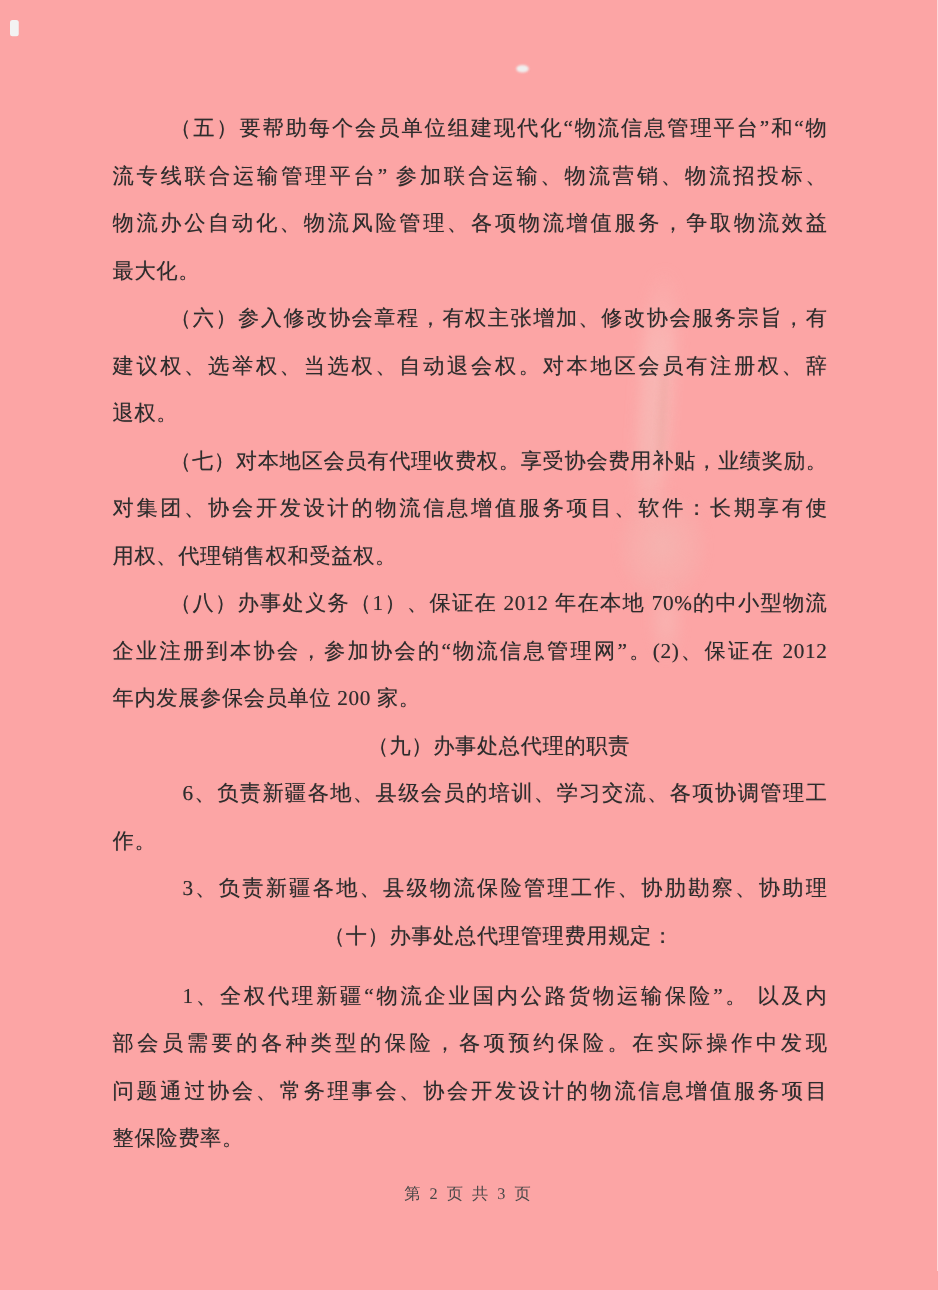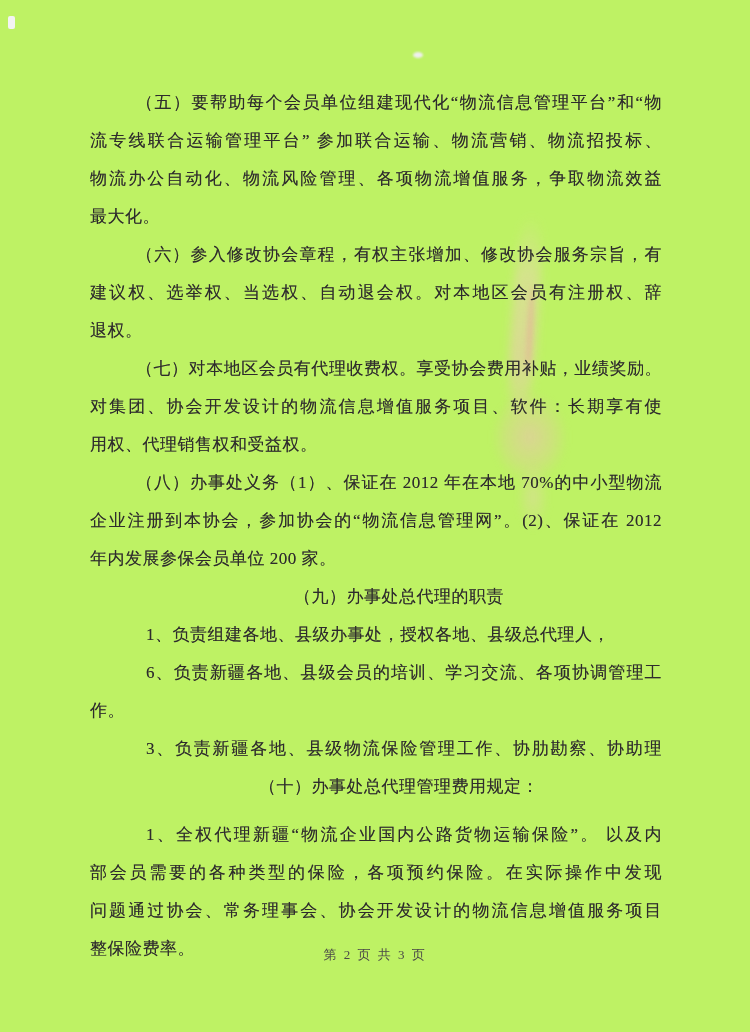--- a/index.html
+++ b/index.html
@@ -4,21 +4,21 @@
 <style>
   html, body {
     margin: 0;
     padding: 0;
     background: #ffffff;
   }
   .page {
     position: relative;
     width: 750px;
     height: 1032px;
-    background: #bef264;
+    background: #fca5a5;
     overflow: hidden;
     font-family: "Liberation Serif", serif;
     color: #2d2d2d;
   }
   
   .text-block {
     position: absolute;
     left: 90px;
     top: 84px;
     width: 572px;
@@ -116,21 +116,20 @@
     <div class="line full ind">（六）参入修改协会章程，有权主张增加、修改协会服务宗旨，有</div>
     <div class="line full">建议权、选举权、当选权、自动退会权。对本地区会员有注册权、辞</div>
     <div class="line short">退权。</div>
     <div class="line full ind">（七）对本地区会员有代理收费权。享受协会费用补贴，业绩奖励。</div>
     <div class="line full">对集团、协会开发设计的物流信息增值服务项目、软件：长期享有使</div>
     <div class="line short">用权、代理销售权和受益权。</div>
     <div class="line full ind">（八）办事处义务（1）、保证在 2012 年在本地 70%的中小型物流</div>
     <div class="line full">企业注册到本协会，参加协会的“物流信息管理网”。(2)、保证在 2012</div>
     <div class="line short">年内发展参保会员单位 200 家。</div>
     <div class="line short ind">（九）办事处总代理的职责</div>
-    <div class="line short ind-item">1、负责组建各地、县级办事处，授权各地、县级总代理人，</div>
     <div class="line full ind-item">6、负责新疆各地、县级会员的培训、学习交流、各项协调管理工</div>
     <div class="line short">作。</div>
     <div class="line full ind-item">3、负责新疆各地、县级物流保险管理工作、协肋勘察、协助理赔。</div>
     <div class="line short ind">（十）办事处总代理管理费用规定：</div>
     <div class="line full ind-item gap">1、全权代理新疆“物流企业国内公路货物运输保险”。 以及内</div>
     <div class="line full">部会员需要的各种类型的保险，各项预约保险。在实际操作中发现</div>
     <div class="line full">问题通过协会、常务理事会、协会开发设计的物流信息增值服务项目</div>
     <div class="line short">整保险费率。</div>
   </div>
 

